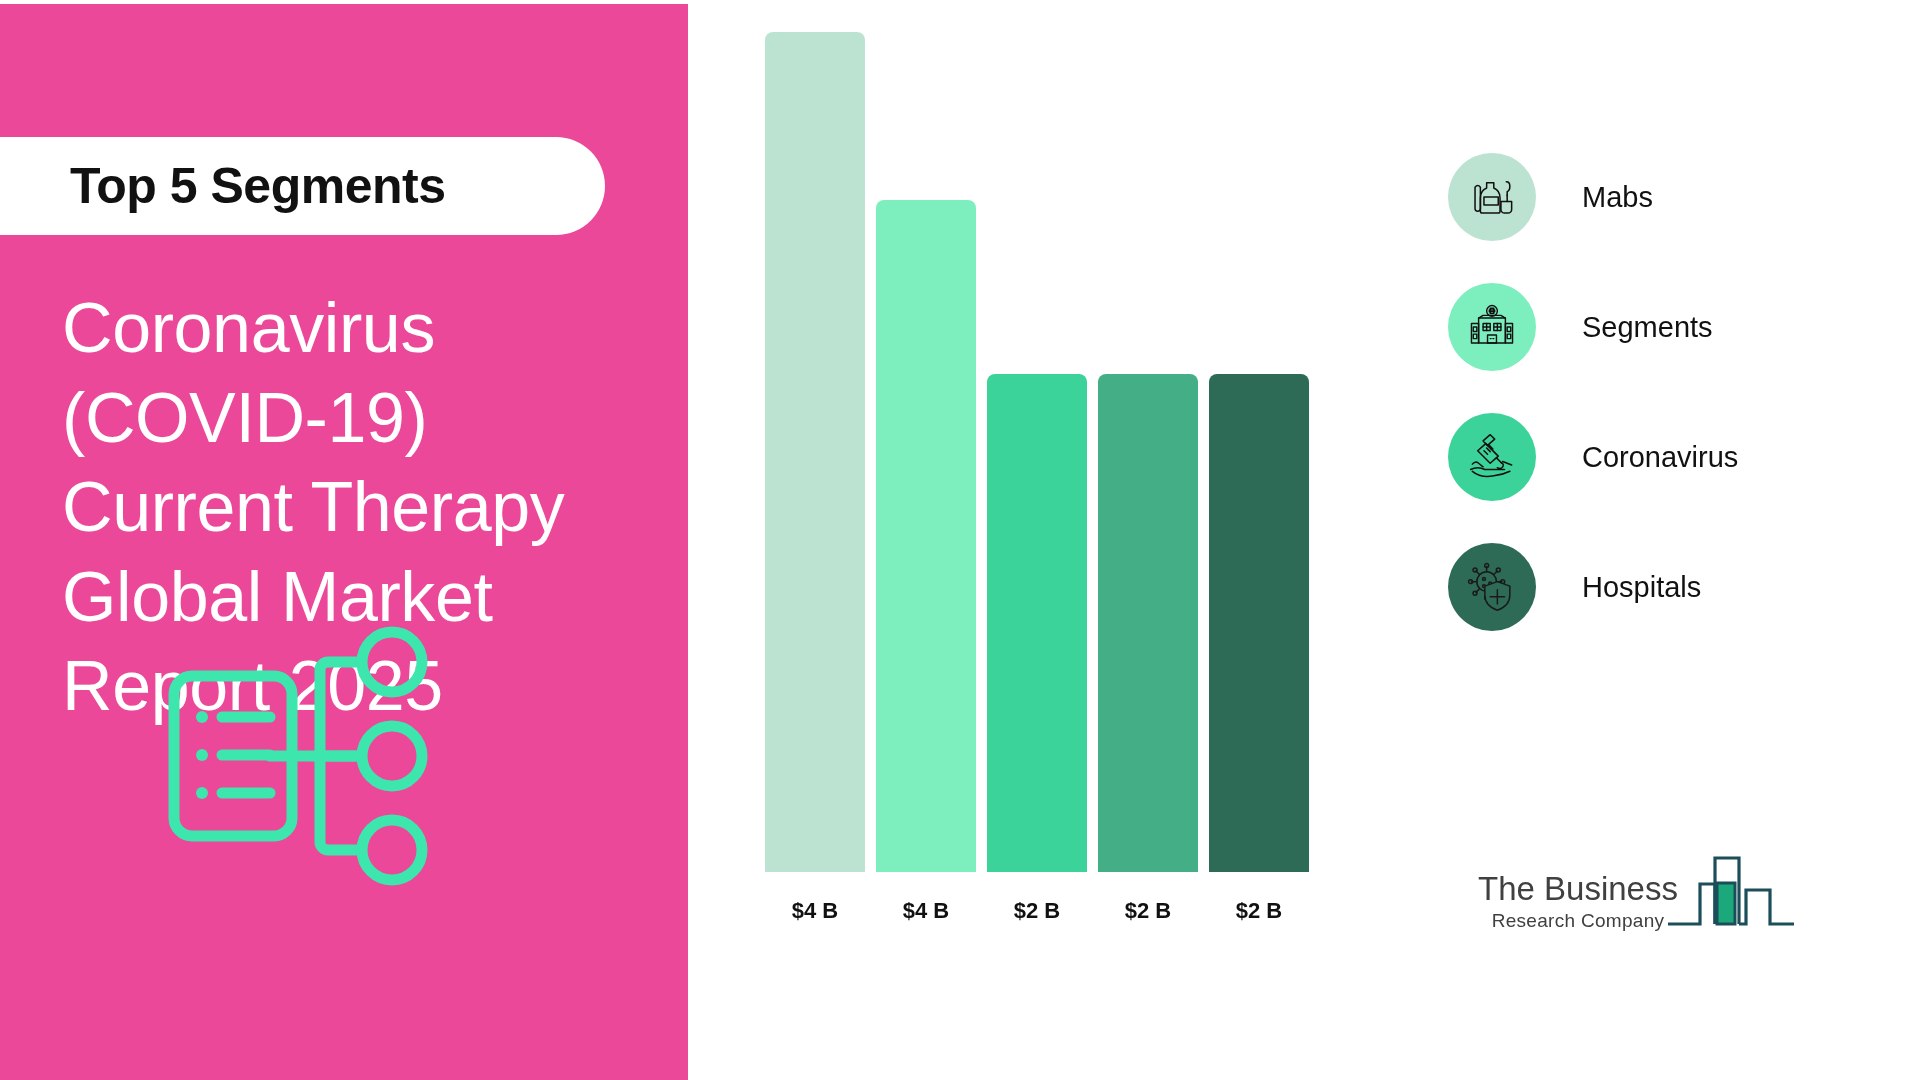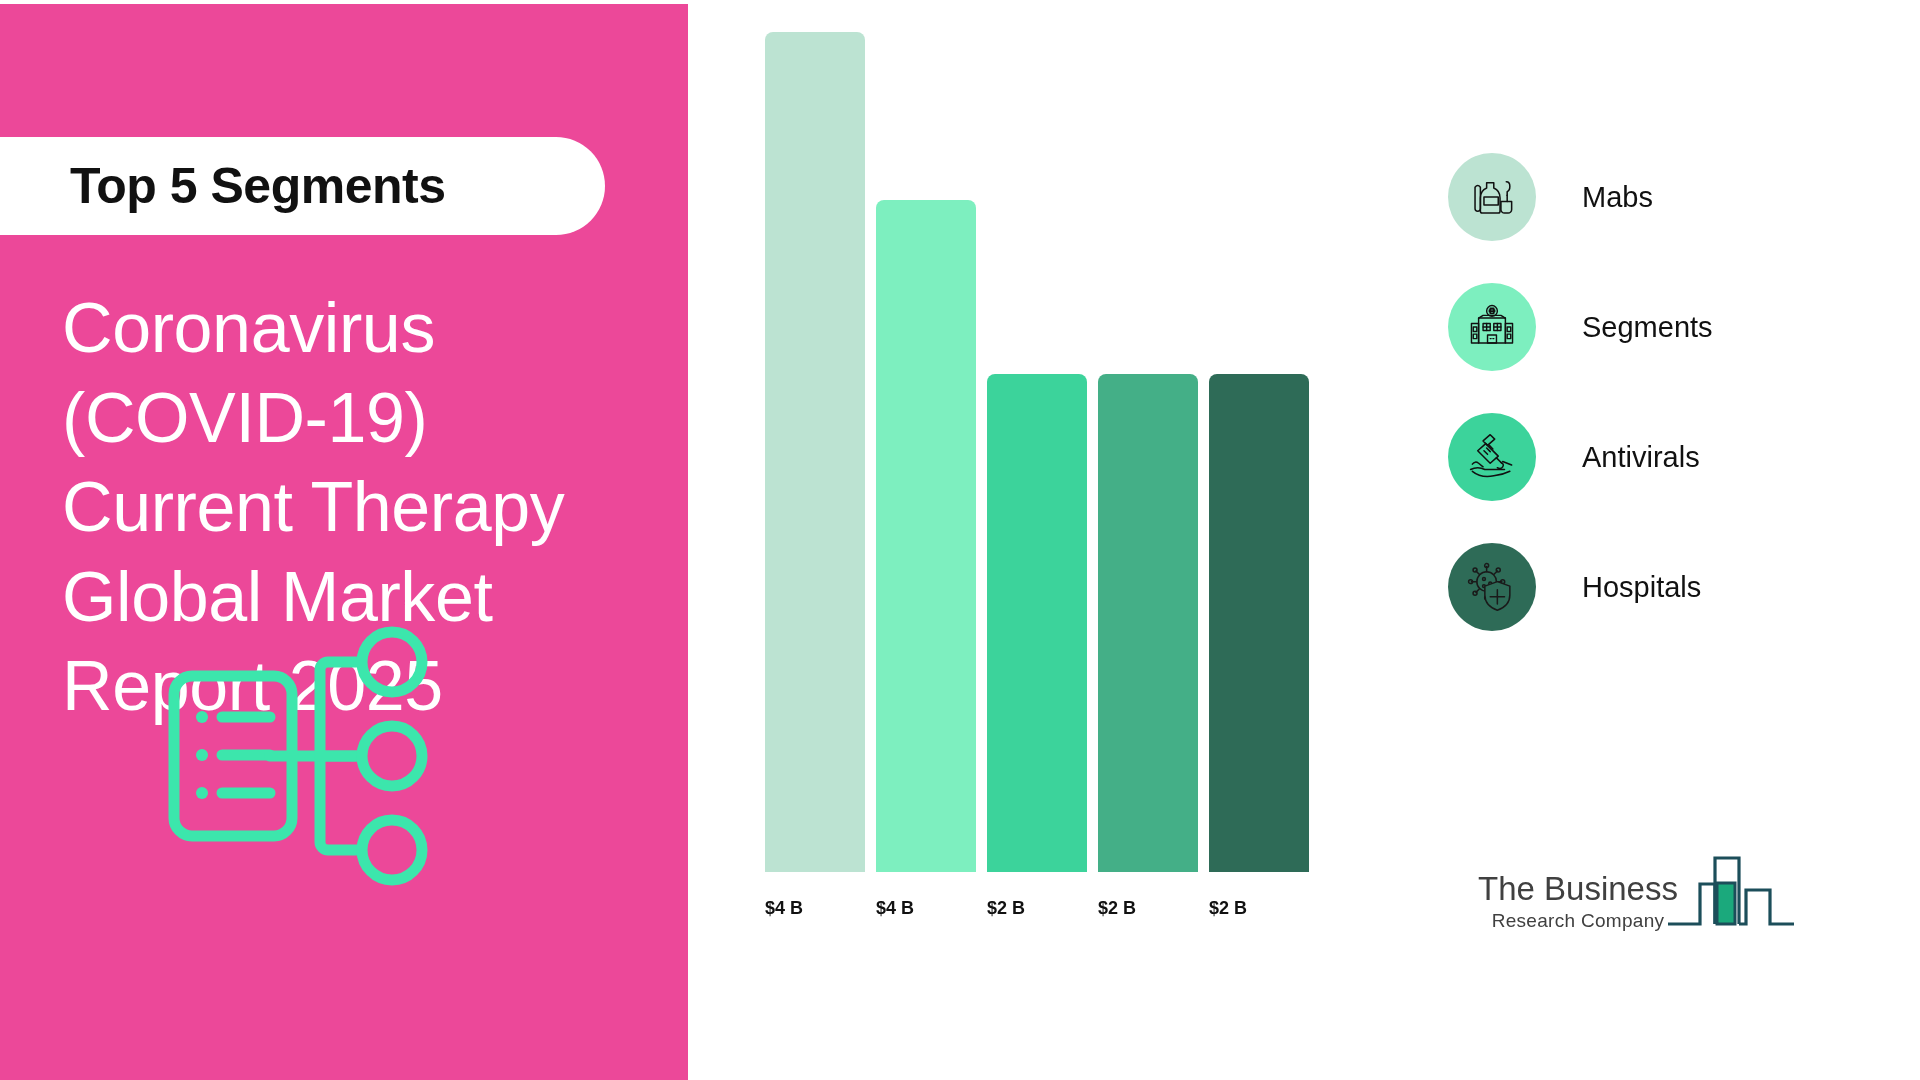--- a/index.html
+++ b/index.html
@@ -74,22 +74,22 @@
     width:100px;
   }
   .bar {
     width:100%;
     border-radius:8px 8px 0 0;
   }
   .bar-label {
     position:absolute;
     top:898px;
     width:100px;
-    text-align:left;
-    font-size:18px;
+    text-align:center;
+    font-size:22px;
     font-weight:700;
     color:#111111;
     white-space:nowrap;
   }
 
   
   .legend {
     position:absolute;
     left:1448px; top:132px;
     width:430px;
@@ -259,21 +259,21 @@
             <line x1="22" y1="18" x2="26" y2="22"></line>
             <line x1="19" y1="21" x2="23" y2="25"></line>
             <path d="M33 29 l6 6"></path>
             <path d="M38 34 q4 2 2 5 q-2 3-6 1"></path>
             <path d="M6 36 q3-4 7-1 l5 4"></path>
             <path d="M4 42 q8-4 16 0 h22"></path>
             <path d="M6 44 q10 8 24 5 q10-1 18-5"></path>
             <path d="M40 33 l10 4"></path>
           </svg>
         </div>
-        <span class="legend-label">Antivirals</span>
+        <span class="legend-label">Coronavirus</span>
       </div>
       <div class="legend-item">
         <div class="legend-swatch" style="background: rgb(46, 107, 87);">
           <svg viewBox="0 0 56 56" width="50" height="50" fill="none" stroke="#1a1a1a" stroke-width="1.7" stroke-linecap="round" stroke-linejoin="round">
             <circle cx="22" cy="22" r="11"></circle>
             <g>
               <line x1="22" y1="11" x2="22" y2="5"></line>
               <circle cx="22" cy="4" r="2.2"></circle>
               <line x1="30" y1="14" x2="34" y2="10"></line>
               <circle cx="35" cy="9" r="2.2"></circle>

